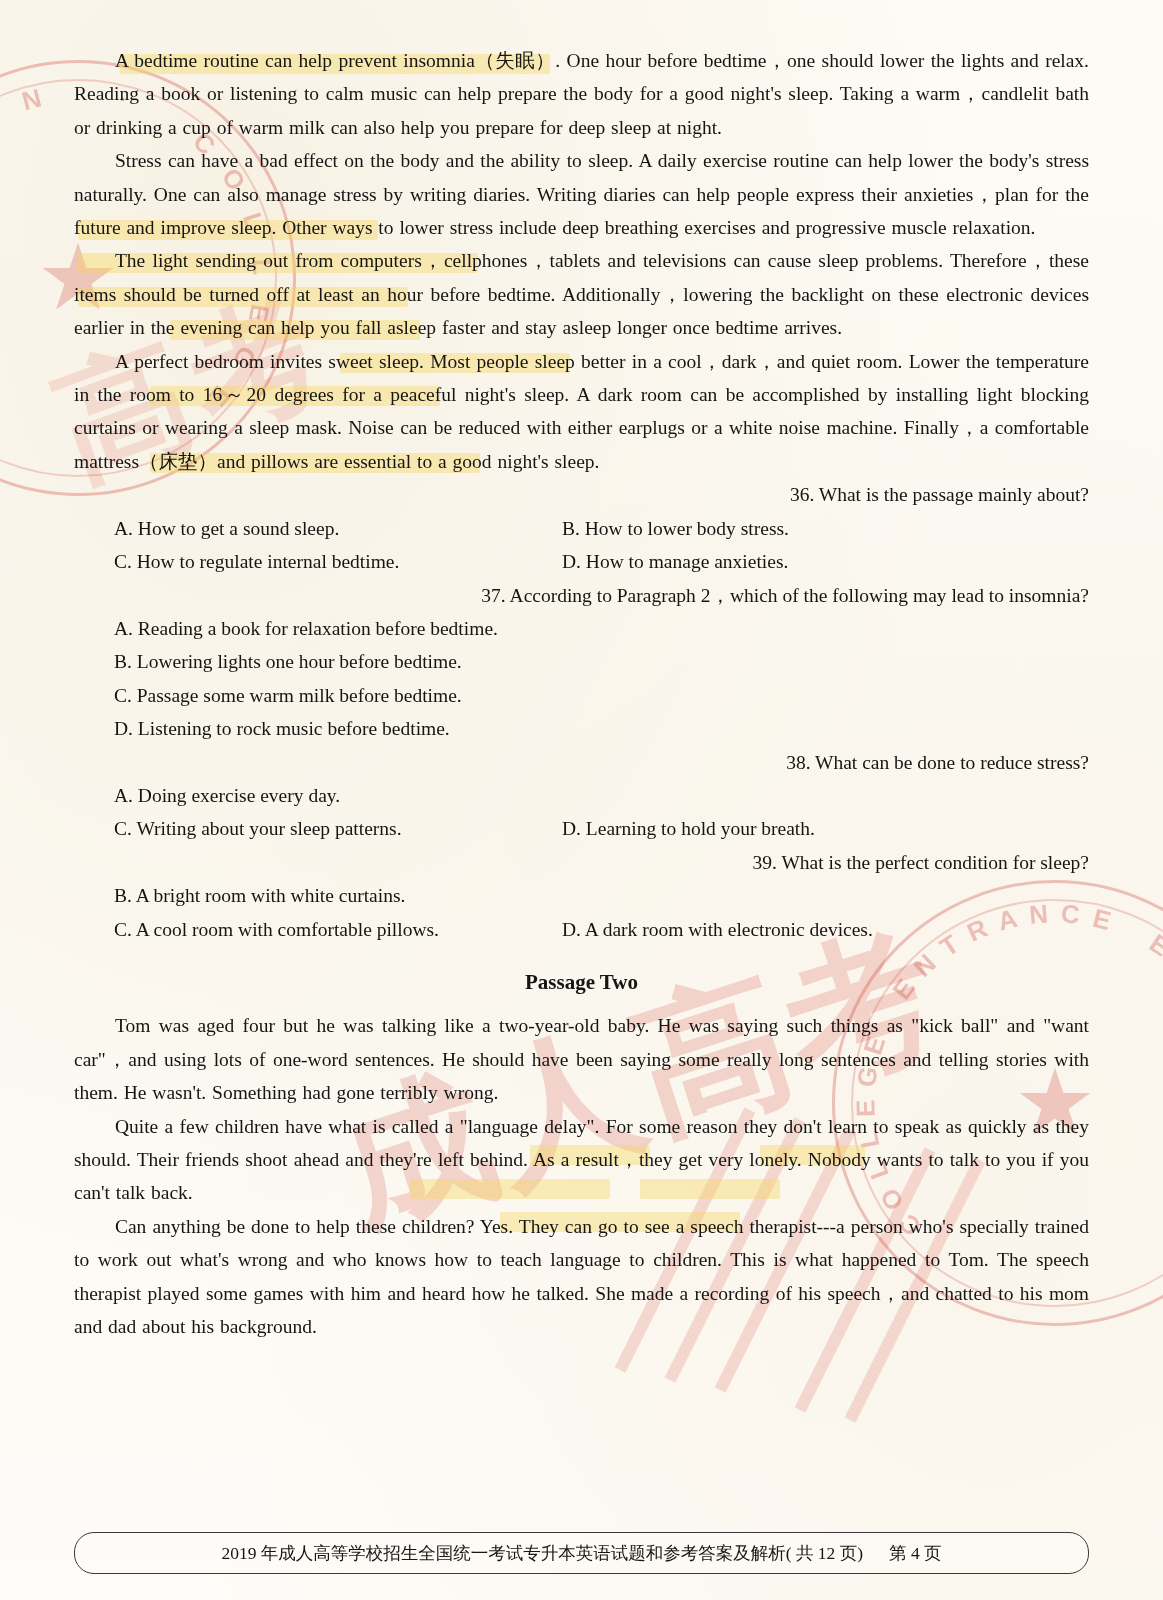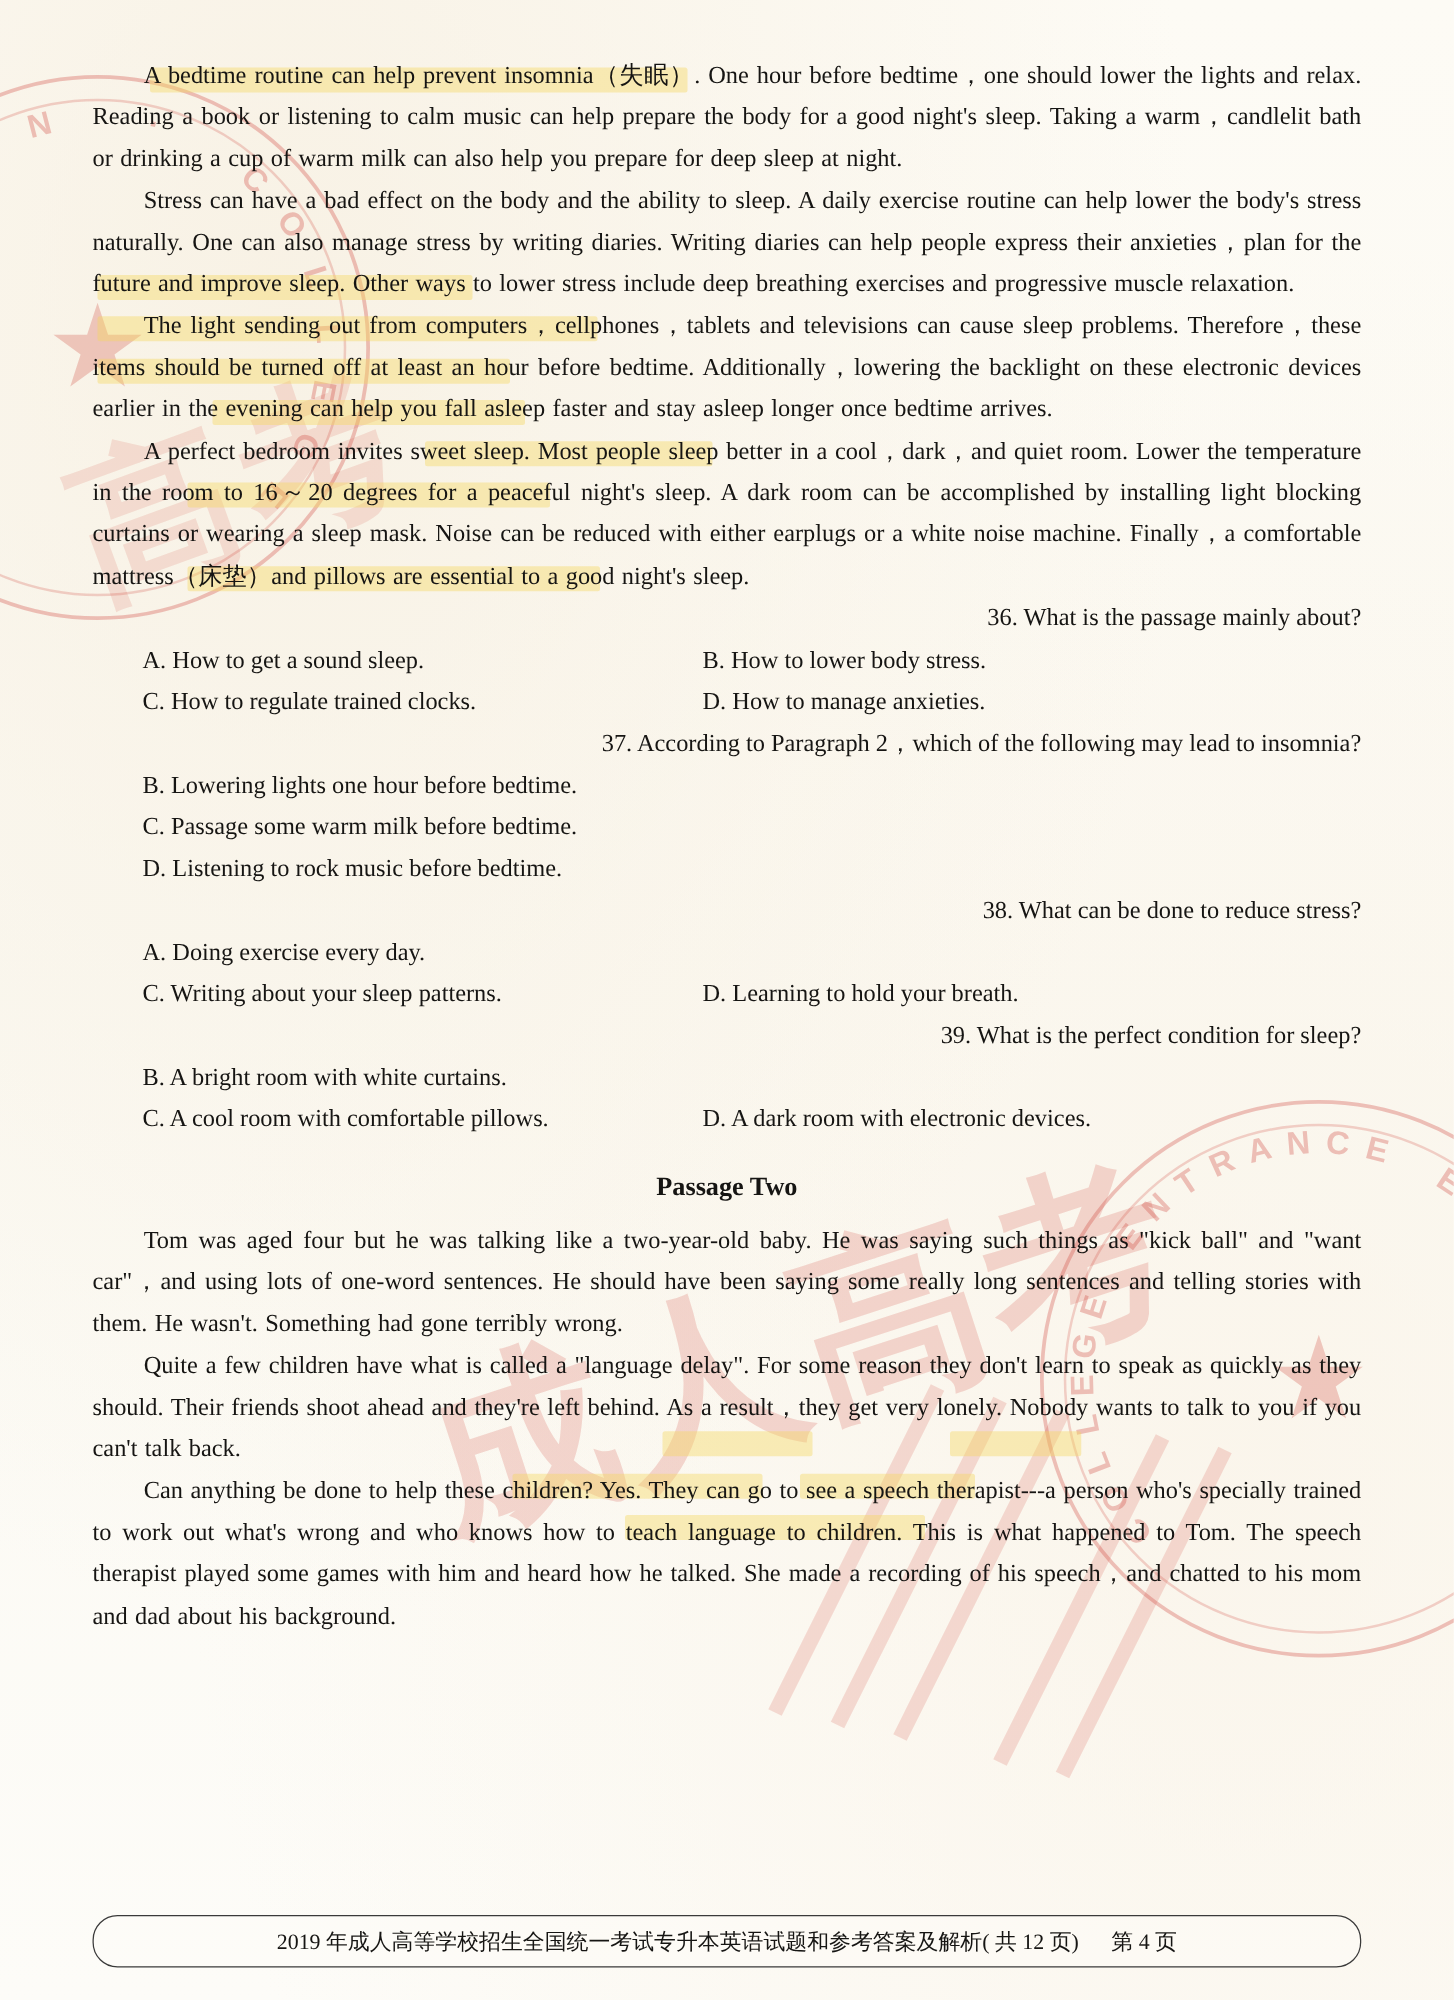--- a/index.html
+++ b/index.html
@@ -274,28 +274,29 @@
 
     <p class="qline">
       <span class="q-num">36.</span>
       <span>What is the passage mainly about?</span>
     </p>
     <div class="opts">
       <span class="opt-a">A. How to get a sound sleep.</span>
       <span class="opt-b">B. How to lower body stress.</span>
     </div>
     <div class="opts">
-      <span class="opt-a">C. How to regulate trained clocks.</span>
+      <span class="opt-a">C. How to regulate internal bedtime.</span>
       <span class="opt-b">D. How to manage anxieties.</span>
     </div>
 
     <p class="qline">
       <span class="q-num">37.</span>
       <span>According to Paragraph 2，which of the following may lead to insomnia?</span>
     </p>
+    <p class="opt-single">A. Reading a book for relaxation before bedtime.</p>
     <p class="opt-single">B. Lowering lights one hour before bedtime.</p>
     <p class="opt-single">C. Passage some warm milk before bedtime.</p>
     <p class="opt-single">D. Listening to rock music before bedtime.</p>
 
     <p class="qline">
       <span class="q-num">38.</span>
       <span>What can be done to reduce stress?</span>
     </p>
     <div class="opts">
       <span class="opt-a">A. Doing exercise every day.</span>

